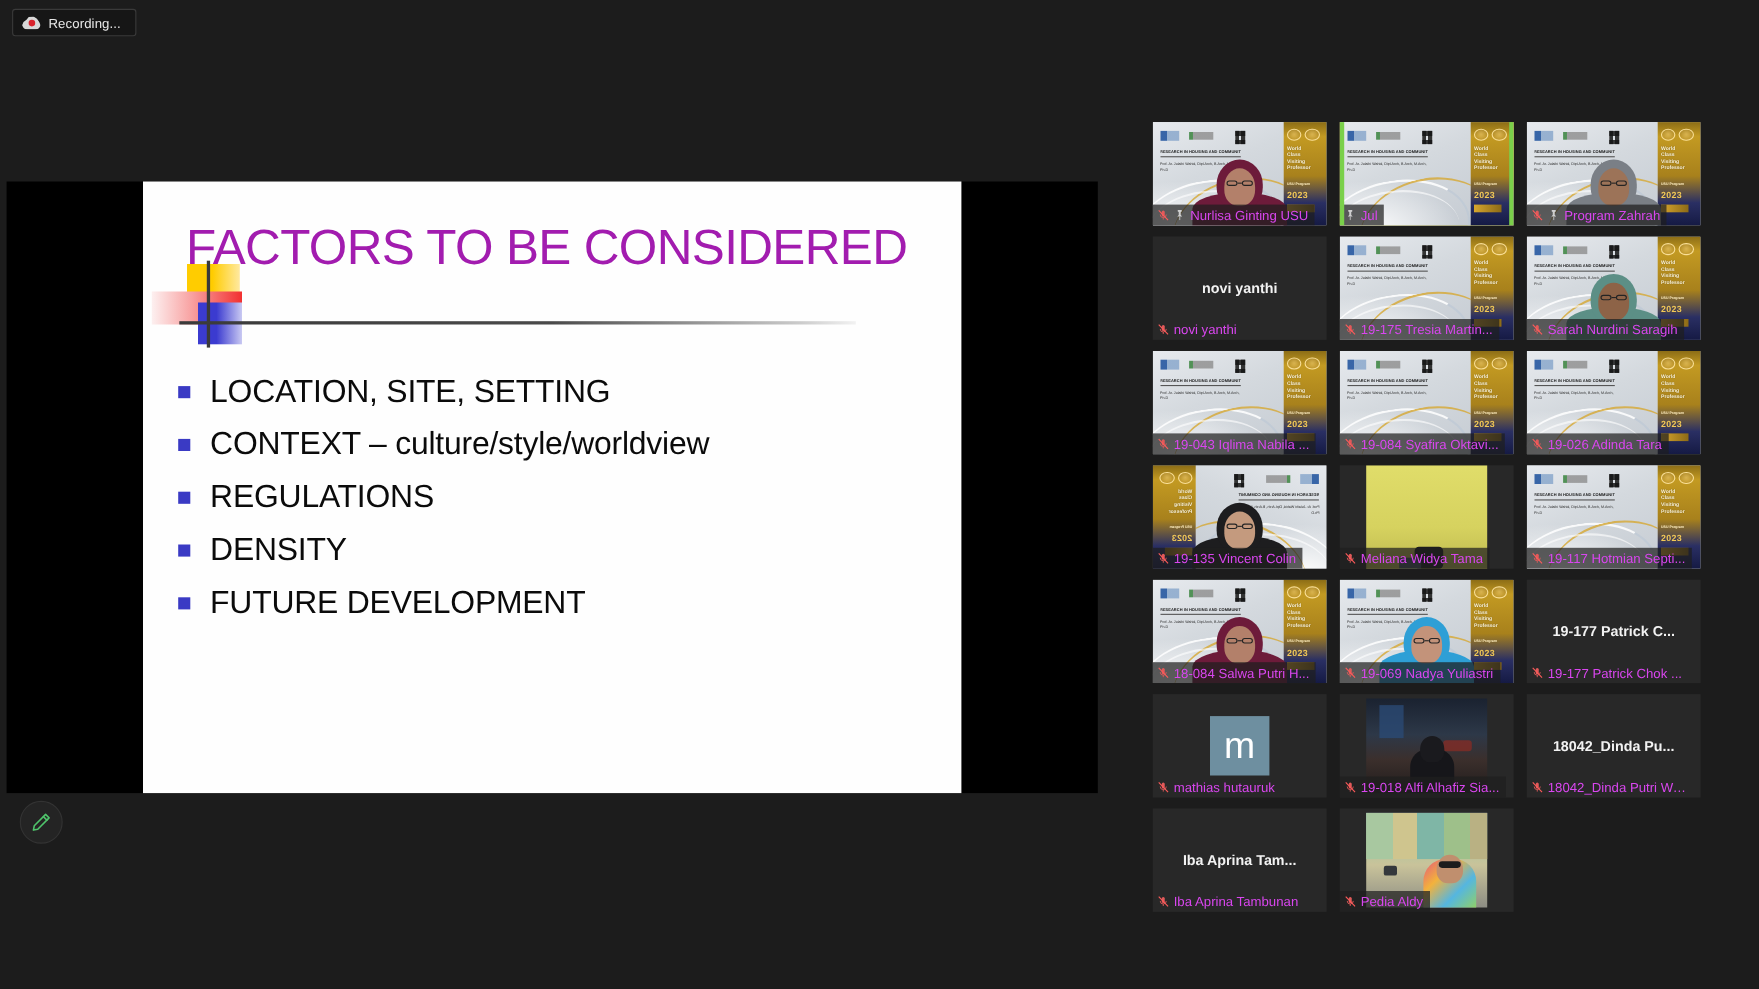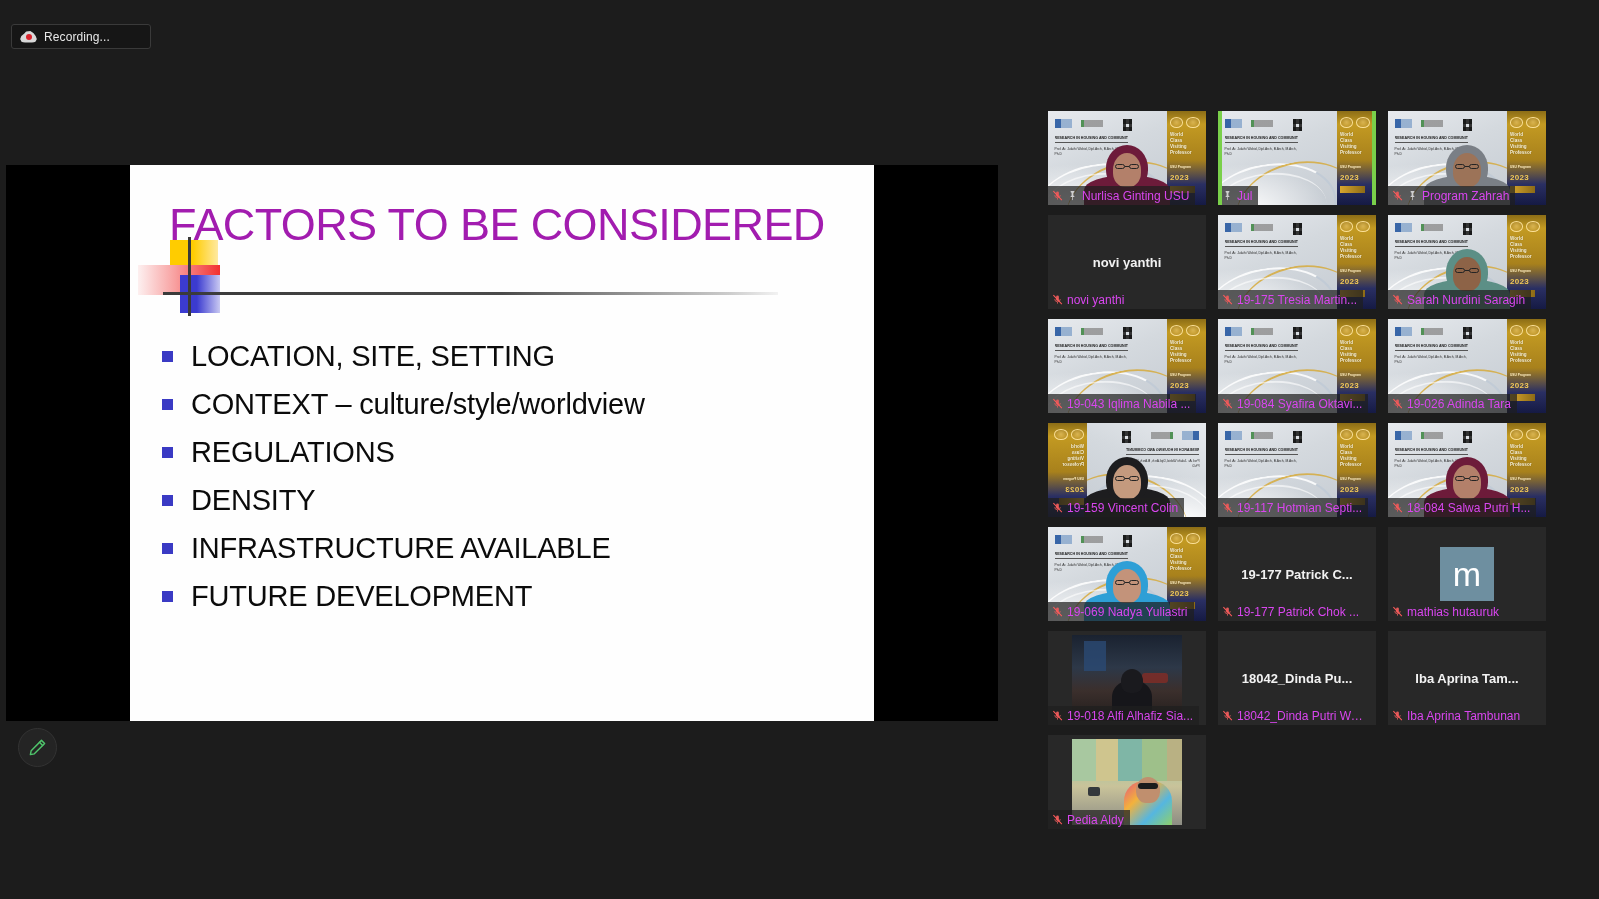--- a/index.html
+++ b/index.html
@@ -8,23 +8,23 @@
     width: 1599px; height: 899px;
     background: #1c1c1c;
     font-family: "Liberation Sans", sans-serif;
     overflow: hidden;
   }
   #app { position: relative; width: 1599px; height: 899px; background: #1c1c1c; }
 
   
   #recording-pill {
     position: absolute; left: 11px; top: 8px;
-    width: 140px; height: 25px;
+    width: 113px; height: 25px;
     background: #161616; border: 1px solid #3a3a3a; border-radius: 3px;
-    display: flex; align-items: center; gap: 7px; padding: 0 8px; margin-top: 16px;
+    display: flex; align-items: center; gap: 7px; padding: 0 8px;
   }
   #recording-pill .rec-icon { width: 17px; height: 14px; position: relative; flex: none; }
   #recording-pill .rec-icon .cloud {
     position: absolute; left: 0; top: 1px; width: 17px; height: 12px;
     background: #d8d8d8; border-radius: 7px 7px 5px 5px;
     clip-path: polygon(8% 100%, 0% 72%, 8% 45%, 24% 28%, 36% 8%, 62% 4%, 80% 22%, 92% 46%, 100% 72%, 92% 100%);
   }
   #recording-pill .rec-icon .dot {
     position: absolute; left: 5.5px; top: 4.5px; width: 6px; height: 6px;
     background: #d9232c; border-radius: 50%;
@@ -283,24 +283,20 @@
           <div class="bullet-row">
             <span class="bullet-marker" style="background: rgb(58, 58, 196);"></span>
             <span class="bullet-text">REGULATIONS</span>
           </div>
           <div class="bullet-row">
             <span class="bullet-marker" style="background: rgb(58, 58, 196);"></span>
             <span class="bullet-text">DENSITY</span>
           </div>
           <div class="bullet-row">
             <span class="bullet-marker" style="background: rgb(58, 58, 196);"></span>
-            <span class="bullet-text">INFRASTRUCTURE AVAILABLE</span>
-          </div>
-          <div class="bullet-row">
-            <span class="bullet-marker" style="background: rgb(58, 58, 196);"></span>
             <span class="bullet-text">FUTURE DEVELOPMENT</span>
           </div>
         </div>
     </div>
   </div>
 
   <div id="annotate-button">
     <svg width="19" height="19" viewBox="0 0 24 24" fill="none" stroke="#4fc46b" stroke-width="1.8" stroke-linecap="round" stroke-linejoin="round">
       <path d="M17 3l4 4L8 20l-5 1 1-5z"></path>
       <path d="M14.5 5.5l4 4"></path>
@@ -645,21 +641,36 @@
           <div style="position:absolute;left:45px;bottom:36px;width:10px;height:5px;border:1.2px solid #242424;border-radius:3px;"></div>
           <div style="position:absolute;left:41px;bottom:38px;width:4px;height:1.2px;background:#242424;"></div>
         </div>
         <div class="name-strip">
           <svg viewBox="0 0 24 24" class="icon-mic-muted">
             <path d="M12 3a3 3 0 0 1 3 3v6a3 3 0 0 1-6 0V6a3 3 0 0 1 3-3z" fill="#e05a5a"></path>
             <path d="M6 11a6 6 0 0 0 12 0" stroke="#e05a5a" stroke-width="1.8" fill="none"></path>
             <path d="M12 17v4" stroke="#e05a5a" stroke-width="1.8"></path>
             <path d="M3 2.5 L21.5 22" stroke="#ff5a5a" stroke-width="2.2"></path>
           </svg>
-          <span class="nm">19-159 Vincent Colin</span>
+          <span class="nm">19-135 Vincent Colin</span>
+        </div>
+      </div>
+      <div class="tile">
+        <div class="photo photo-yellowwall" style="position: absolute; left: 24px; top: 0px; width: 110px; height: 94px;">
+          <div style="position:absolute;left:44px;bottom:0;width:26px;height:20px;background:#1d1d1d;border-radius:4px;"></div>
+          <div style="position:absolute;left:30px;bottom:0;width:20px;height:10px;background:#46525e;"></div>
+        </div>
+        <div class="name-strip">
+          <svg viewBox="0 0 24 24" class="icon-mic-muted">
+            <path d="M12 3a3 3 0 0 1 3 3v6a3 3 0 0 1-6 0V6a3 3 0 0 1 3-3z" fill="#e05a5a"></path>
+            <path d="M6 11a6 6 0 0 0 12 0" stroke="#e05a5a" stroke-width="1.8" fill="none"></path>
+            <path d="M12 17v4" stroke="#e05a5a" stroke-width="1.8"></path>
+            <path d="M3 2.5 L21.5 22" stroke="#ff5a5a" stroke-width="2.2"></path>
+          </svg>
+          <span class="nm">Meliana Widya Tama</span>
         </div>
       </div>
       <div class="tile">
         <div class="poster">
           <div class="pbody">
             <div class="swoosh1"></div>
             <div class="swoosh2"></div>
             <div class="swoosh3"></div>
             <div class="logoL"></div>
             <div class="logoM"></div>

